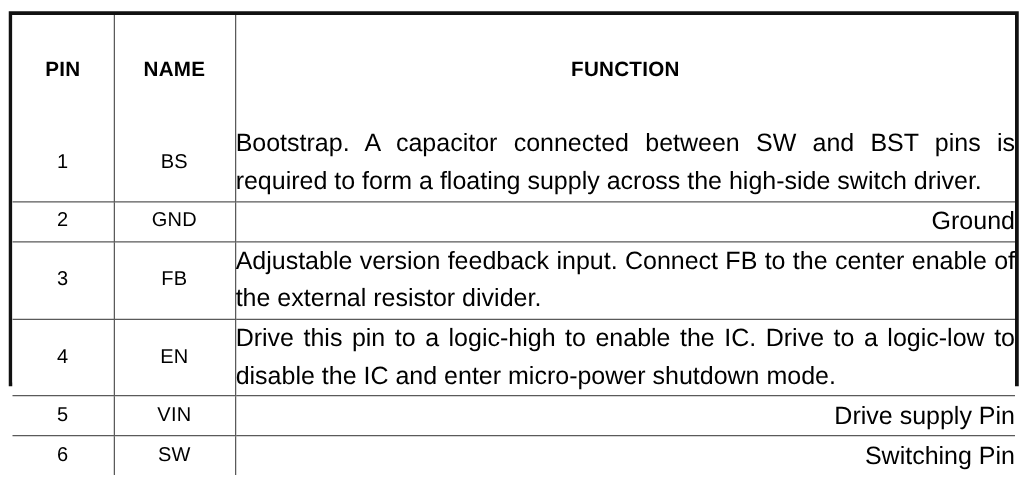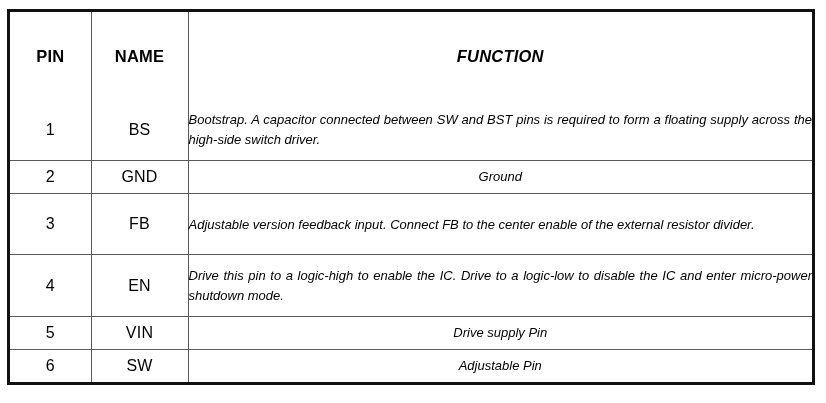--- a/index.html
+++ b/index.html
@@ -13,21 +13,21 @@
     overflow: hidden;
     font-family: "Liberation Sans", sans-serif;
     color: #000000;
   }
 
   #pin-table-wrapper {
     position: absolute;
     left: 7px;
     top: 9px;
     width: 808px;
-    height: 376px;
+    height: 300px;
     box-sizing: border-box;
     border: 3px solid #111111;
     background: #ffffff;
   }
 
   table.pin-table {
     width: 100%;
     height: 100%;
     border-collapse: collapse;
     table-layout: fixed;
@@ -42,21 +42,20 @@
   table.pin-table td {
     border-right: 1px solid #5a5a5a;
     border-bottom: 1px solid #5a5a5a;
     padding: 0;
     vertical-align: middle;
     background: #ffffff;
   }
   table.pin-table th:last-child,
   table.pin-table td:last-child {
     border-right: none;
-    font-style: italic;
   }
   table.pin-table tr:last-child th,
   table.pin-table tr:last-child td {
     border-bottom: none;
   }
 
   
   tr.header-row th {
     height: 88px;
     font-weight: bold;
@@ -72,31 +71,31 @@
   
   td.cell-pin,
   td.cell-name {
     text-align: center;
     font-size: 16px;
     letter-spacing: 0.2px;
   }
   td.cell-func {
     text-align: justify;
     text-justify: inter-word;
-    font-size: 13px;
+    font-size: 20px;
     line-height: 1.52;
     padding: 5px 10px 5px 11px;
     hyphens: none;
   }
   td.cell-func .fn-text {
     display: block;
   }
   
   td.cell-func.single-line {
-    text-align: center;
+    text-align: right;
   }
 
   tr.r-tall td { height: 58px; }
   tr.r-short td { height: 31px; }
 </style>
 </head>
 <body>
 
 <div id="pin-table-wrapper">
   <table class="pin-table">
@@ -145,18 +144,18 @@
         <td class="cell-pin">5</td>
         <td class="cell-name">VIN</td>
         <td class="cell-func single-line">
             <span class="fn-text">Drive supply Pin</span>
           </td>
       </tr>
       <tr class="r-short">
         <td class="cell-pin">6</td>
         <td class="cell-name">SW</td>
         <td class="cell-func single-line">
-            <span class="fn-text">Adjustable Pin</span>
+            <span class="fn-text">Switching Pin</span>
           </td>
       </tr>
     </tbody>
   </table>
 </div>
 
 </body></html>

